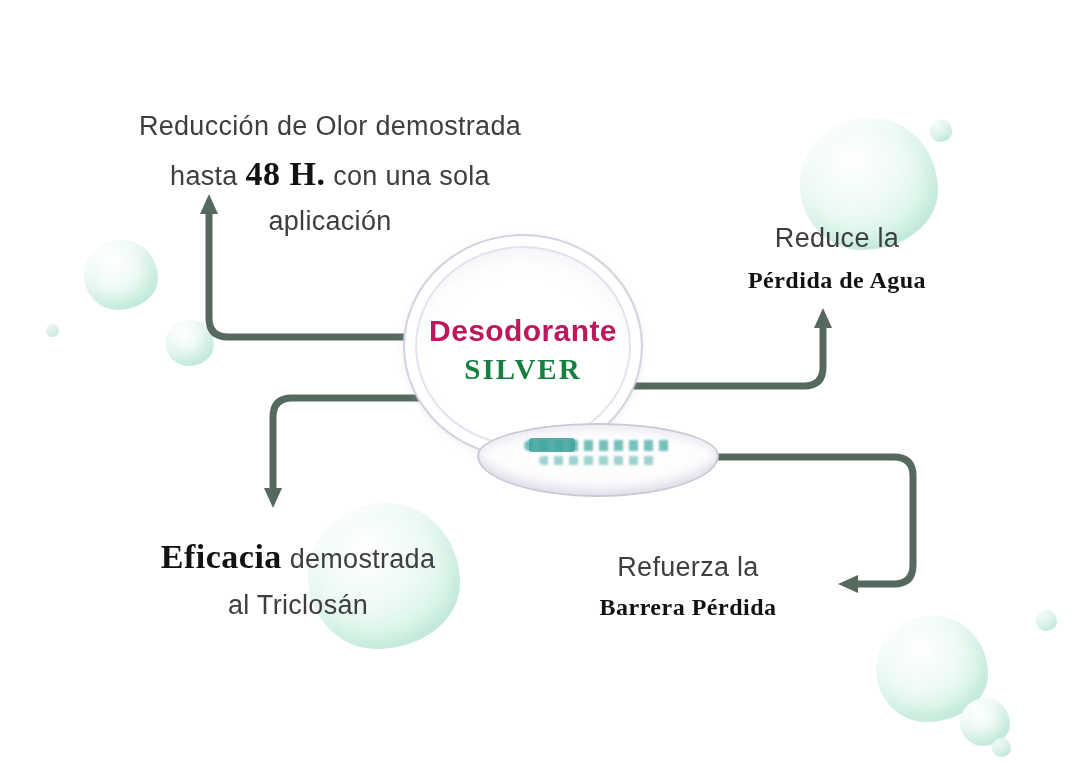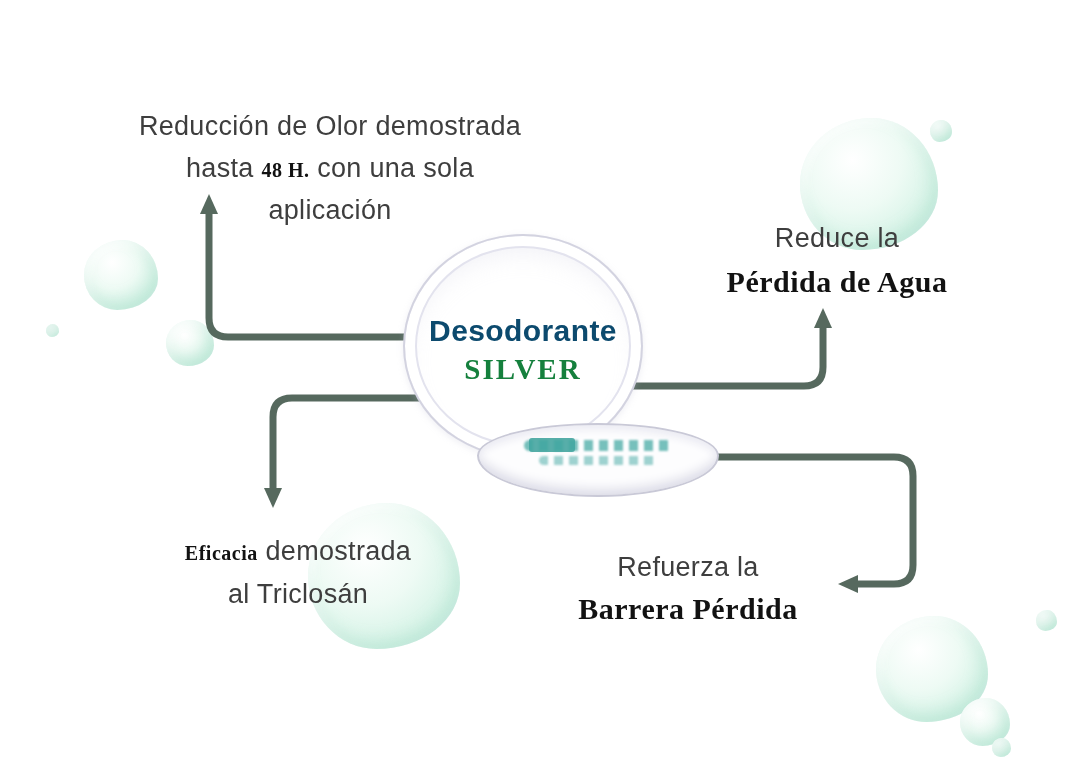--- a/index.html
+++ b/index.html
@@ -38,21 +38,21 @@
   .jar-top{
     position:absolute;z-index:3;left:403px;top:234px;width:240px;height:224px;
     border-radius:50%;background:#ffffff;border:2px solid #d3d3e0;
     box-shadow: inset 0 0 0 10px #ffffff, inset 0 0 0 12px #e3e3ee,
                 inset 0 16px 24px rgba(208,208,226,0.30),
                 0 2px 6px rgba(190,190,212,0.25);
     display:flex;flex-direction:column;align-items:center;justify-content:center;
     padding-top:8px;box-sizing:border-box;
   }
   .jar-title{
-    font-size:30px;font-weight:800;color:#0c4a6e;letter-spacing:0.4px;
+    font-size:30px;font-weight:800;color:#be185d;letter-spacing:0.4px;
     font-family:"Liberation Sans", sans-serif;line-height:1.35;
   }
   .jar-subtitle{
     font-size:29px;font-weight:700;color:#15803d;letter-spacing:2px;
     font-family:"Liberation Serif", serif;line-height:1.3;
   }
   .tin{
     position:absolute;z-index:4;left:477px;top:423px;width:242px;height:74px;
     background:#fdfdfe;border:2px solid #c9c9d7;box-sizing:border-box;
     border-radius:50% / 44% 44% 56% 56%;
@@ -68,23 +68,23 @@
   .tin-chip{
     position:absolute;left:21%;top:13px;width:46px;height:14px;border-radius:3px;
     background:rgba(58,160,154,0.85);filter:blur(0.6px);
   }
 
   
   .callout{position:absolute;z-index:5;text-align:center;font-size:27px;
     line-height:1.55;letter-spacing:0.3px;color:#3e3e3e;}
   .serif-bold{
     font-family:"Liberation Serif", serif;font-weight:700;color:#121212;
-    font-size:20px;letter-spacing:0.5px;
+    font-size:34px;letter-spacing:0.5px;
   }
-  .serif-big{font-size:30px;}
+  .serif-big{font-size:24px;}
   .c-odor{left:80px;top:106px;width:500px;}
   .c-water{left:672px;top:218px;width:330px;line-height:1.5;}
   .c-efficacy{left:118px;top:530px;width:360px;line-height:1.6;}
   .c-barrier{left:528px;top:548px;width:320px;line-height:1.45;}
 </style>
 </head>
 <body>
 
 <div class="canvas">
 

